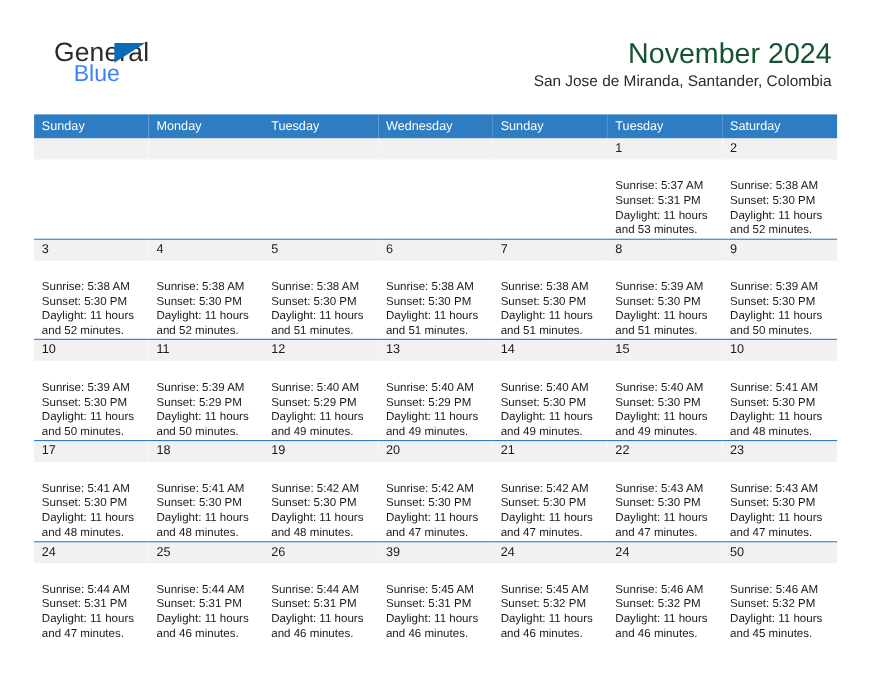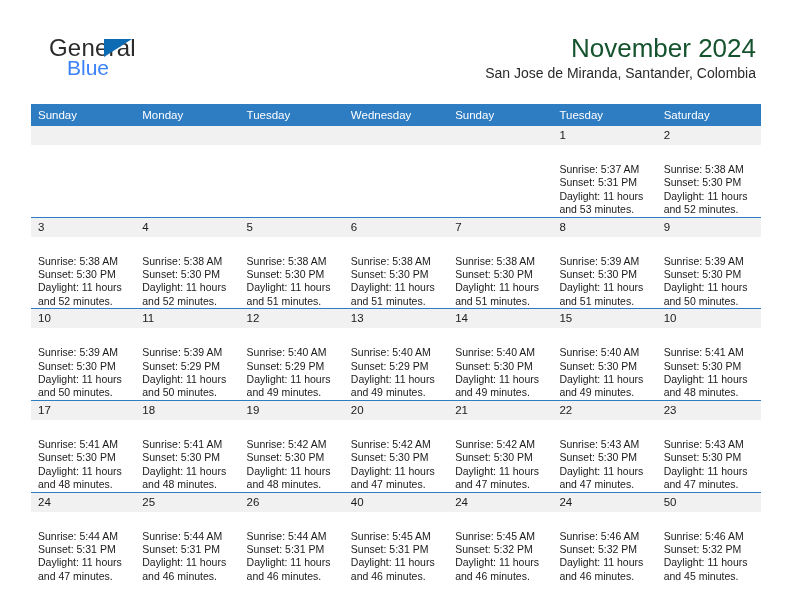--- a/index.html
+++ b/index.html
@@ -399,21 +399,21 @@
         </td>
         <td>
           <div class="daynum">26</div>
           <div class="cell-body">
             <div>Sunrise: 5:44 AM</div>
             <div>Sunset: 5:31 PM</div>
             <div class="wrap">Daylight: 11 hours and 46 minutes.</div>
           </div>
         </td>
         <td>
-          <div class="daynum">40</div>
+          <div class="daynum">39</div>
           <div class="cell-body">
             <div>Sunrise: 5:45 AM</div>
             <div>Sunset: 5:31 PM</div>
             <div class="wrap">Daylight: 11 hours and 46 minutes.</div>
           </div>
         </td>
         <td>
           <div class="daynum">24</div>
           <div class="cell-body">
             <div>Sunrise: 5:45 AM</div>

